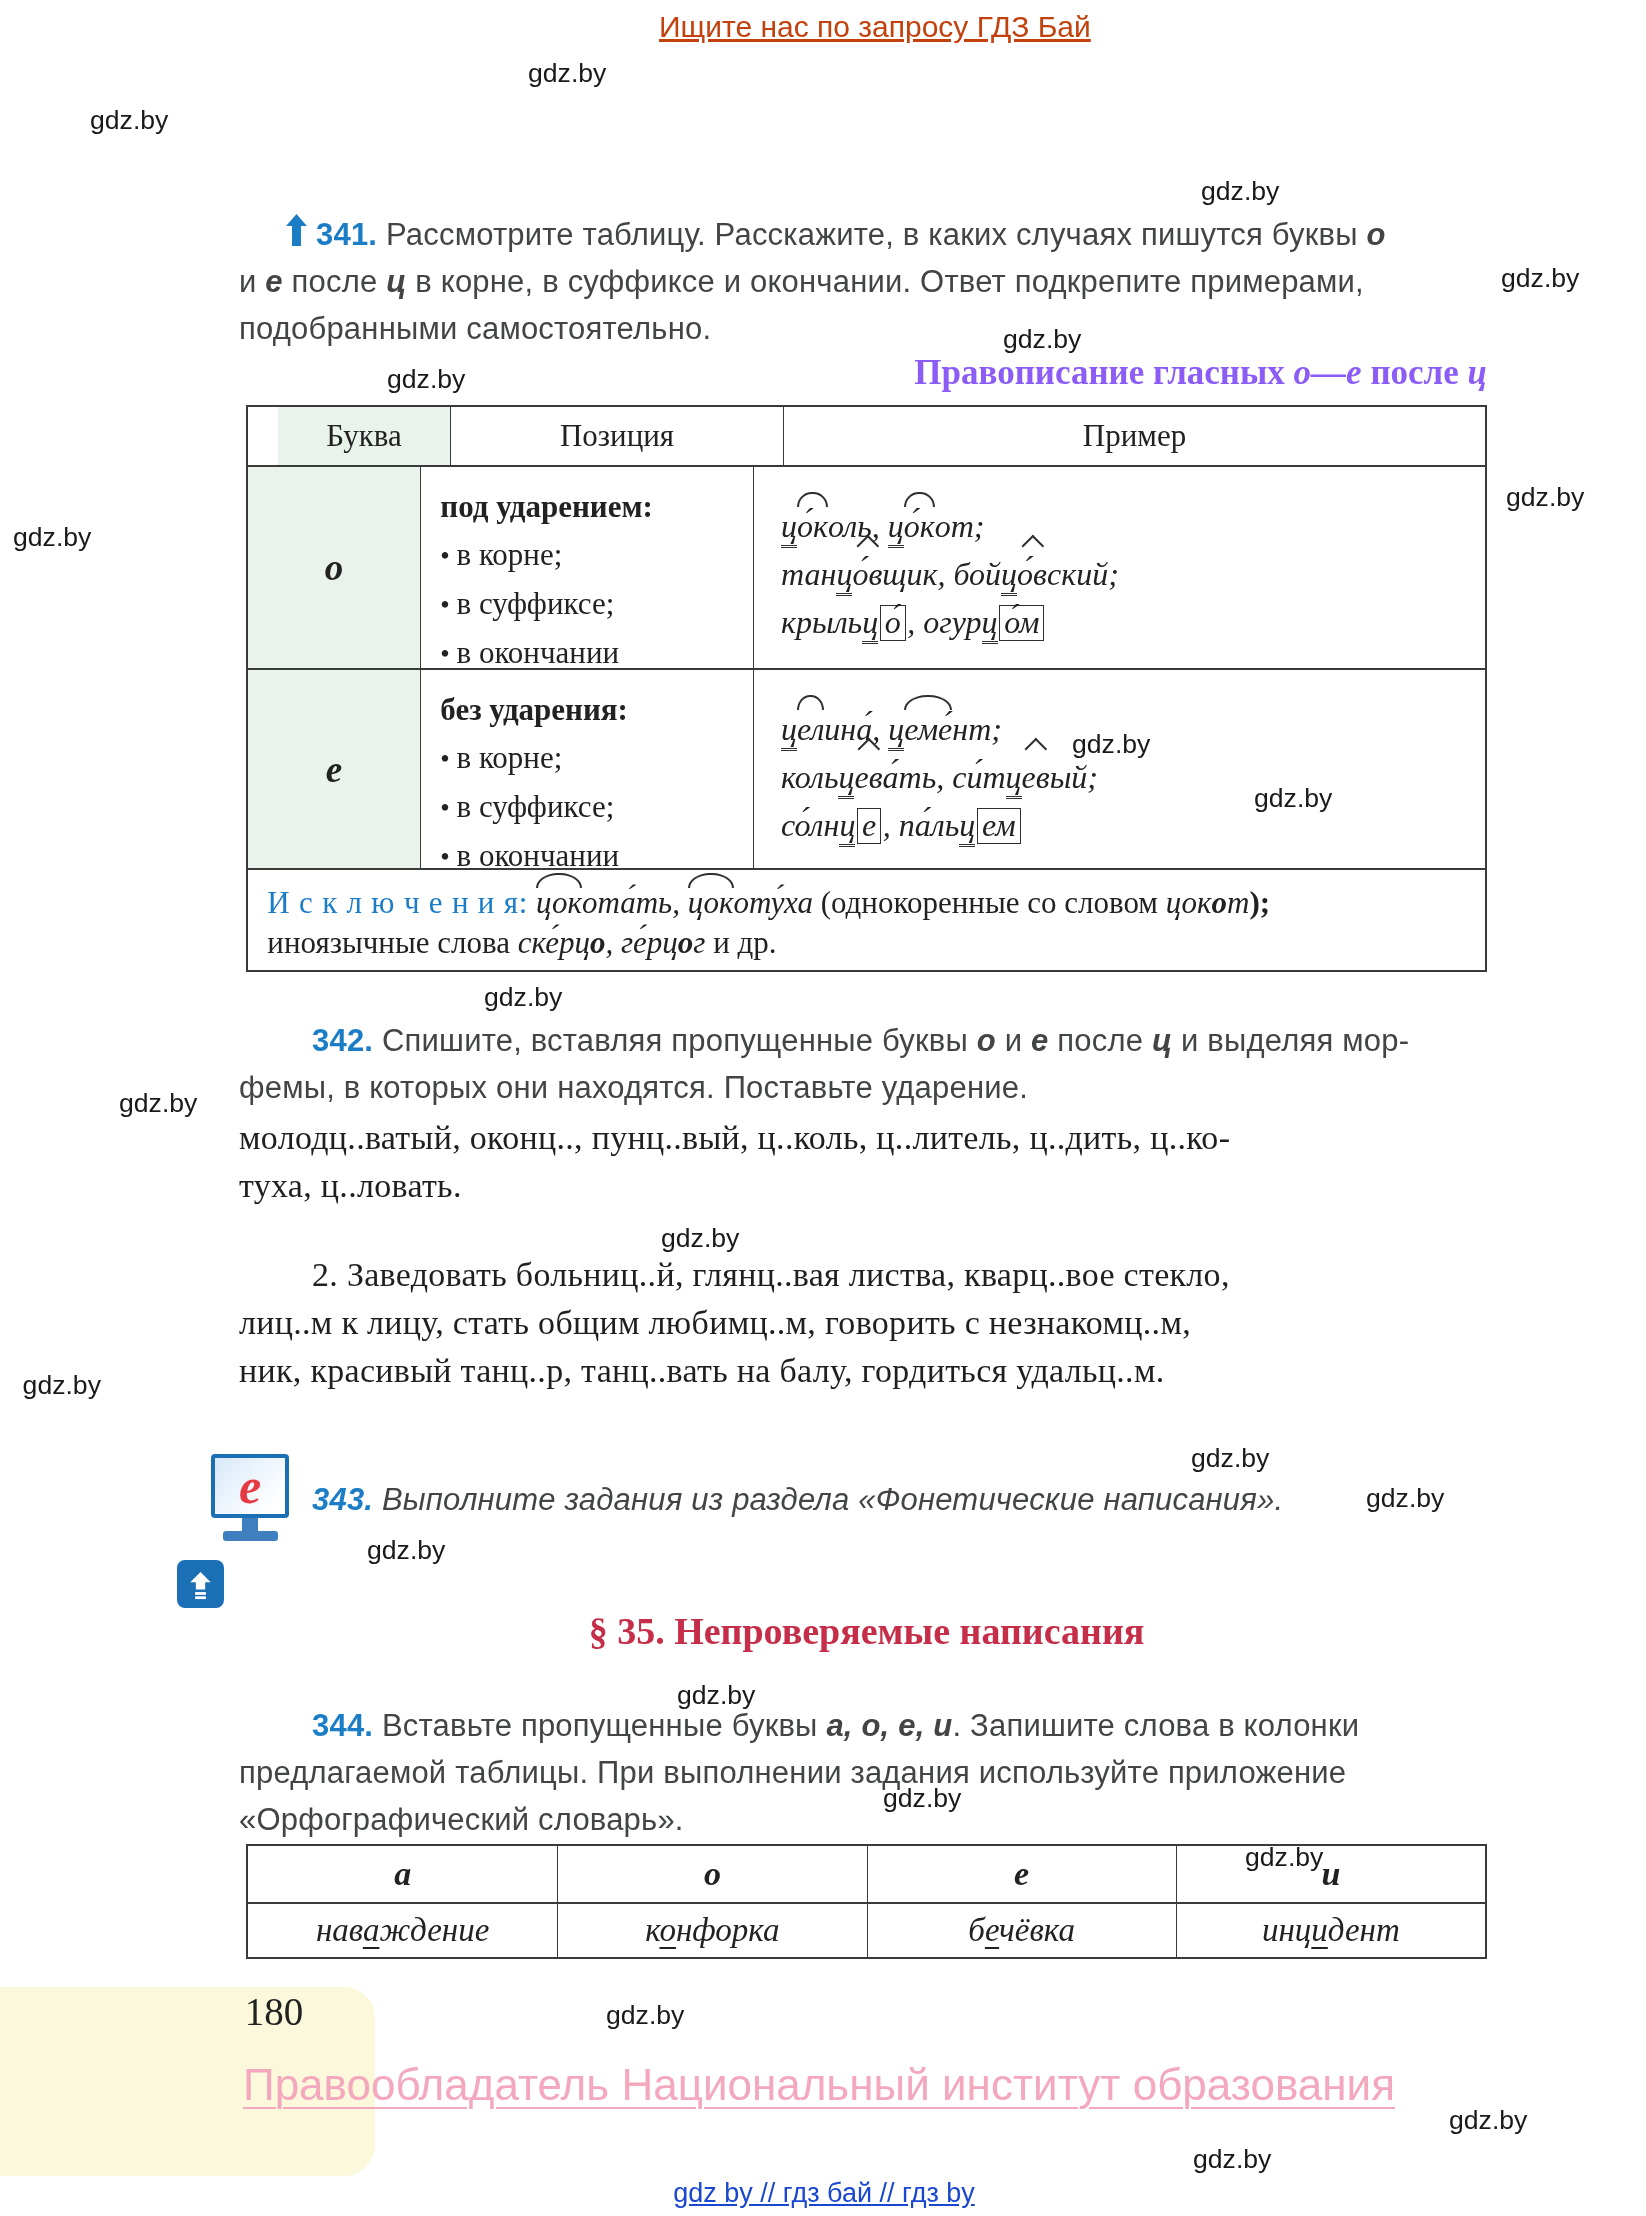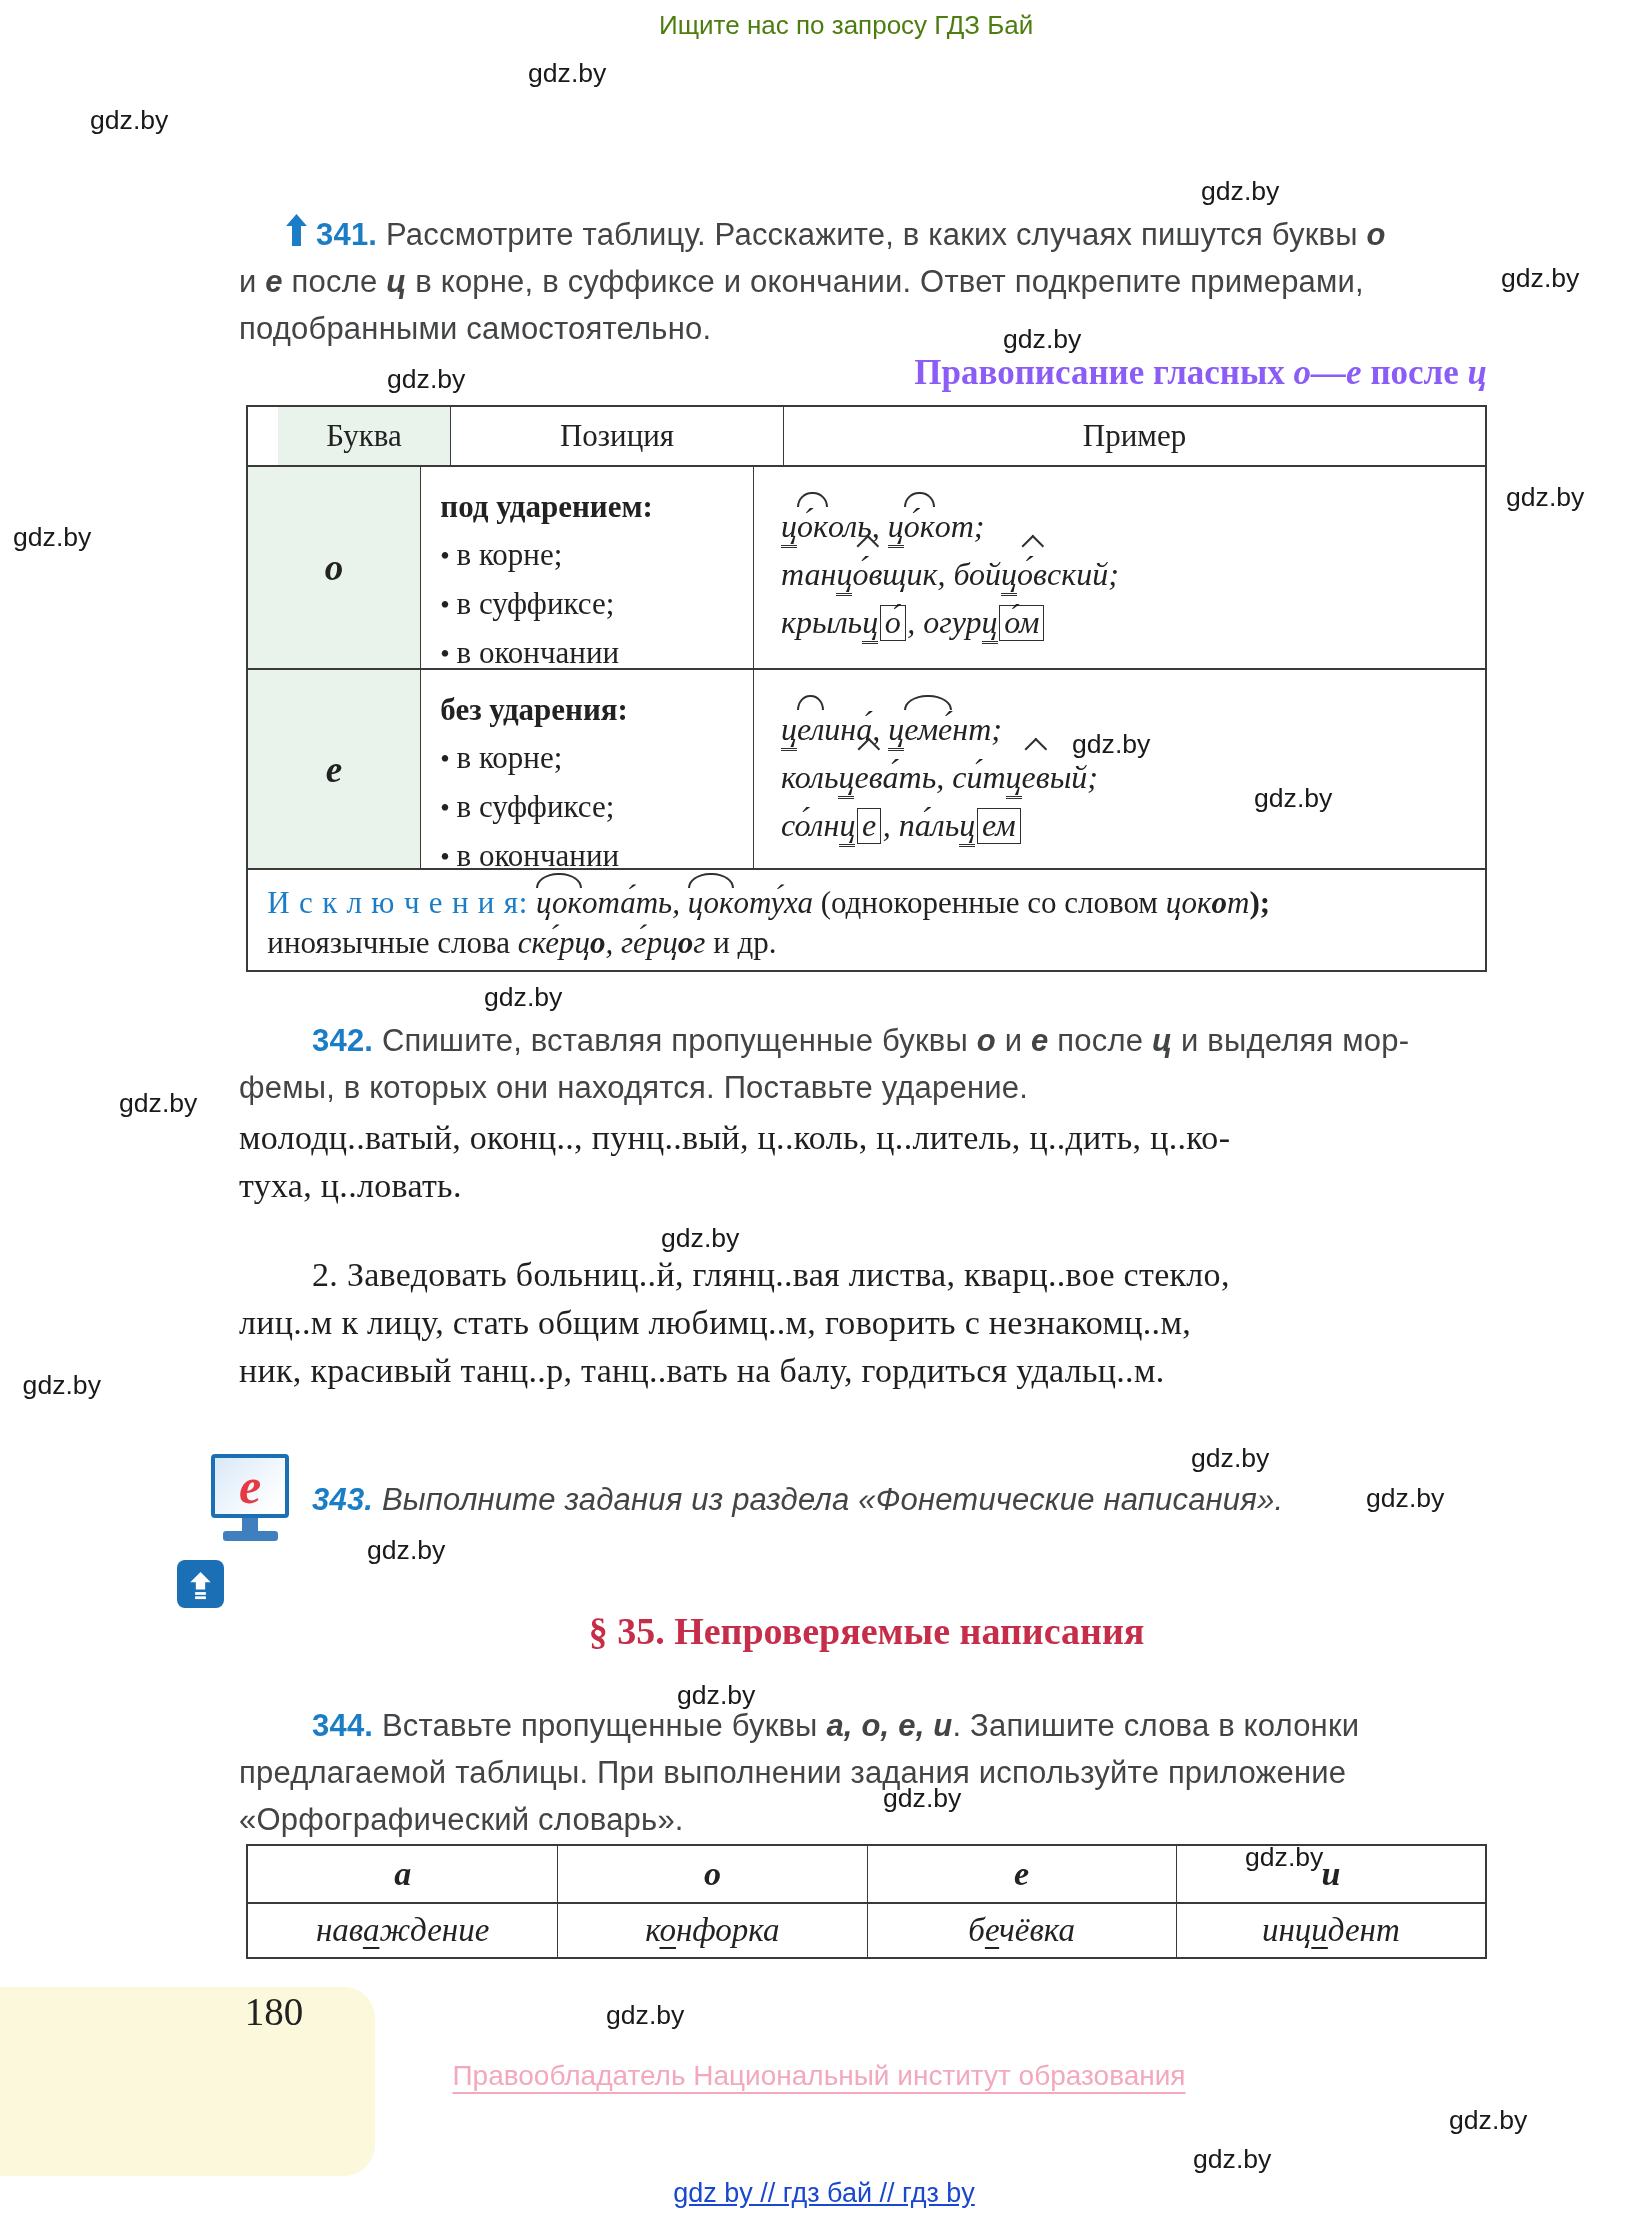--- a/index.html
+++ b/index.html
@@ -1,20 +1,20 @@
 <!DOCTYPE html>
 <html style="font-size:13px"><head>
 <meta charset="utf-8">
 <style>
   html,body{margin:0;padding:0;background:#ffffff;}
   #canvas{position:relative;width:1647px;height:2216px;background:#ffffff;overflow:hidden;
           font-family:"Liberation Sans",sans-serif;}
   
   .wm{position:absolute;font-family:"Liberation Sans",sans-serif;font-size:26.6px;color:#191919;white-space:nowrap;}
-  .green-head{position:absolute;left:659px;top:9.7px;font-size:26px;color:#4d7c0f;white-space:nowrap;}
+  .green-head{position:absolute;left:659px;top:9.7px;font-size:30px;color:#c2410c;white-space:nowrap;text-decoration:underline;}
   
   .par{position:absolute;left:239px;width:1257px;font-size:31px;line-height:47px;color:#424446;letter-spacing:0.2px;}
   .par .ln{white-space:nowrap;}
   .num{color:#1b7dc6;font-weight:bold;}
   .bi{font-weight:bold;font-style:italic;}
   .b{font-weight:bold;}
   .it{font-style:italic;}
   .rm{font-style:normal;}
   
   .serif-par{position:absolute;left:239px;width:1265px;font-family:"Liberation Serif","DejaVu Serif",serif;
@@ -76,21 +76,21 @@
   .t2 .row{display:flex;}
   .t2 .row.data{border-top:2.4px solid #3a3a3a;}
   .t2 .c{box-sizing:border-box;border-left:1.6px solid #3a3a3a;width:25%;display:flex;align-items:center;justify-content:center;}
   .t2 .c:first-child{border-left:none;}
   .t2 .hrow .c{height:56px;font-size:34px;font-weight:bold;font-style:italic;}
   .t2 .data .c{height:53px;font-size:33px;font-style:italic;}
   
   .yellow-box{position:absolute;left:0;top:1987px;width:375px;height:189px;background:#fcf8dc;border-radius:0 31px 31px 0;}
   .pgnum{position:absolute;left:242px;top:1989px;width:64px;text-align:center;
          font-family:"Liberation Serif","DejaVu Serif",serif;font-size:39px;color:#222;}
-  .pink-link{position:absolute;left:819px;top:2060px;transform:translateX(-50%);font-size:28px;color:#f3a8bd;
+  .pink-link{position:absolute;left:819px;top:2060px;transform:translateX(-50%);font-size:44px;color:#f3a8bd;
              text-decoration:underline;text-underline-offset:7.3px;text-decoration-thickness:1.6px;white-space:nowrap;}
   .blue-links{position:absolute;left:824px;top:2178px;transform:translateX(-50%);font-size:27px;color:#1947d0;white-space:nowrap;}
 </style>
 </head>
 <body>
 
 <div id="canvas">
 
   <div class="green-head">Ищите нас по запросу ГДЗ Бай</div>
 

